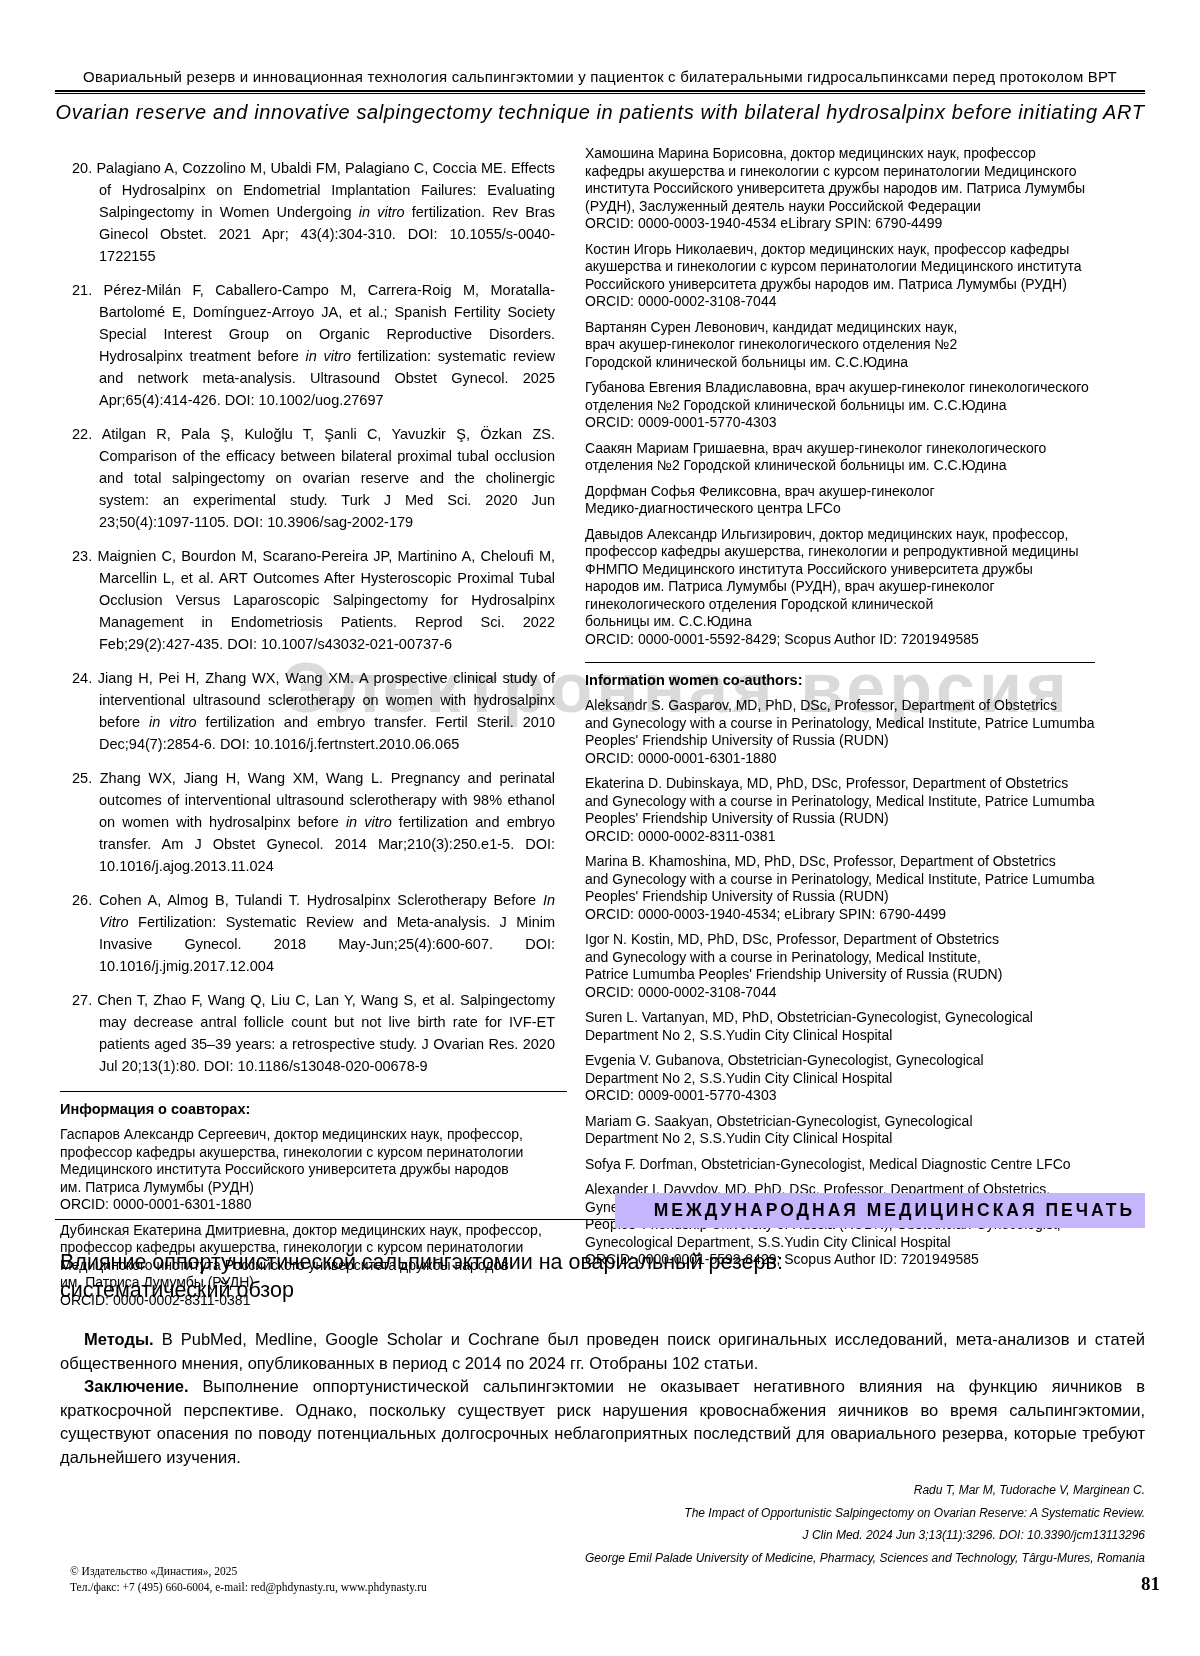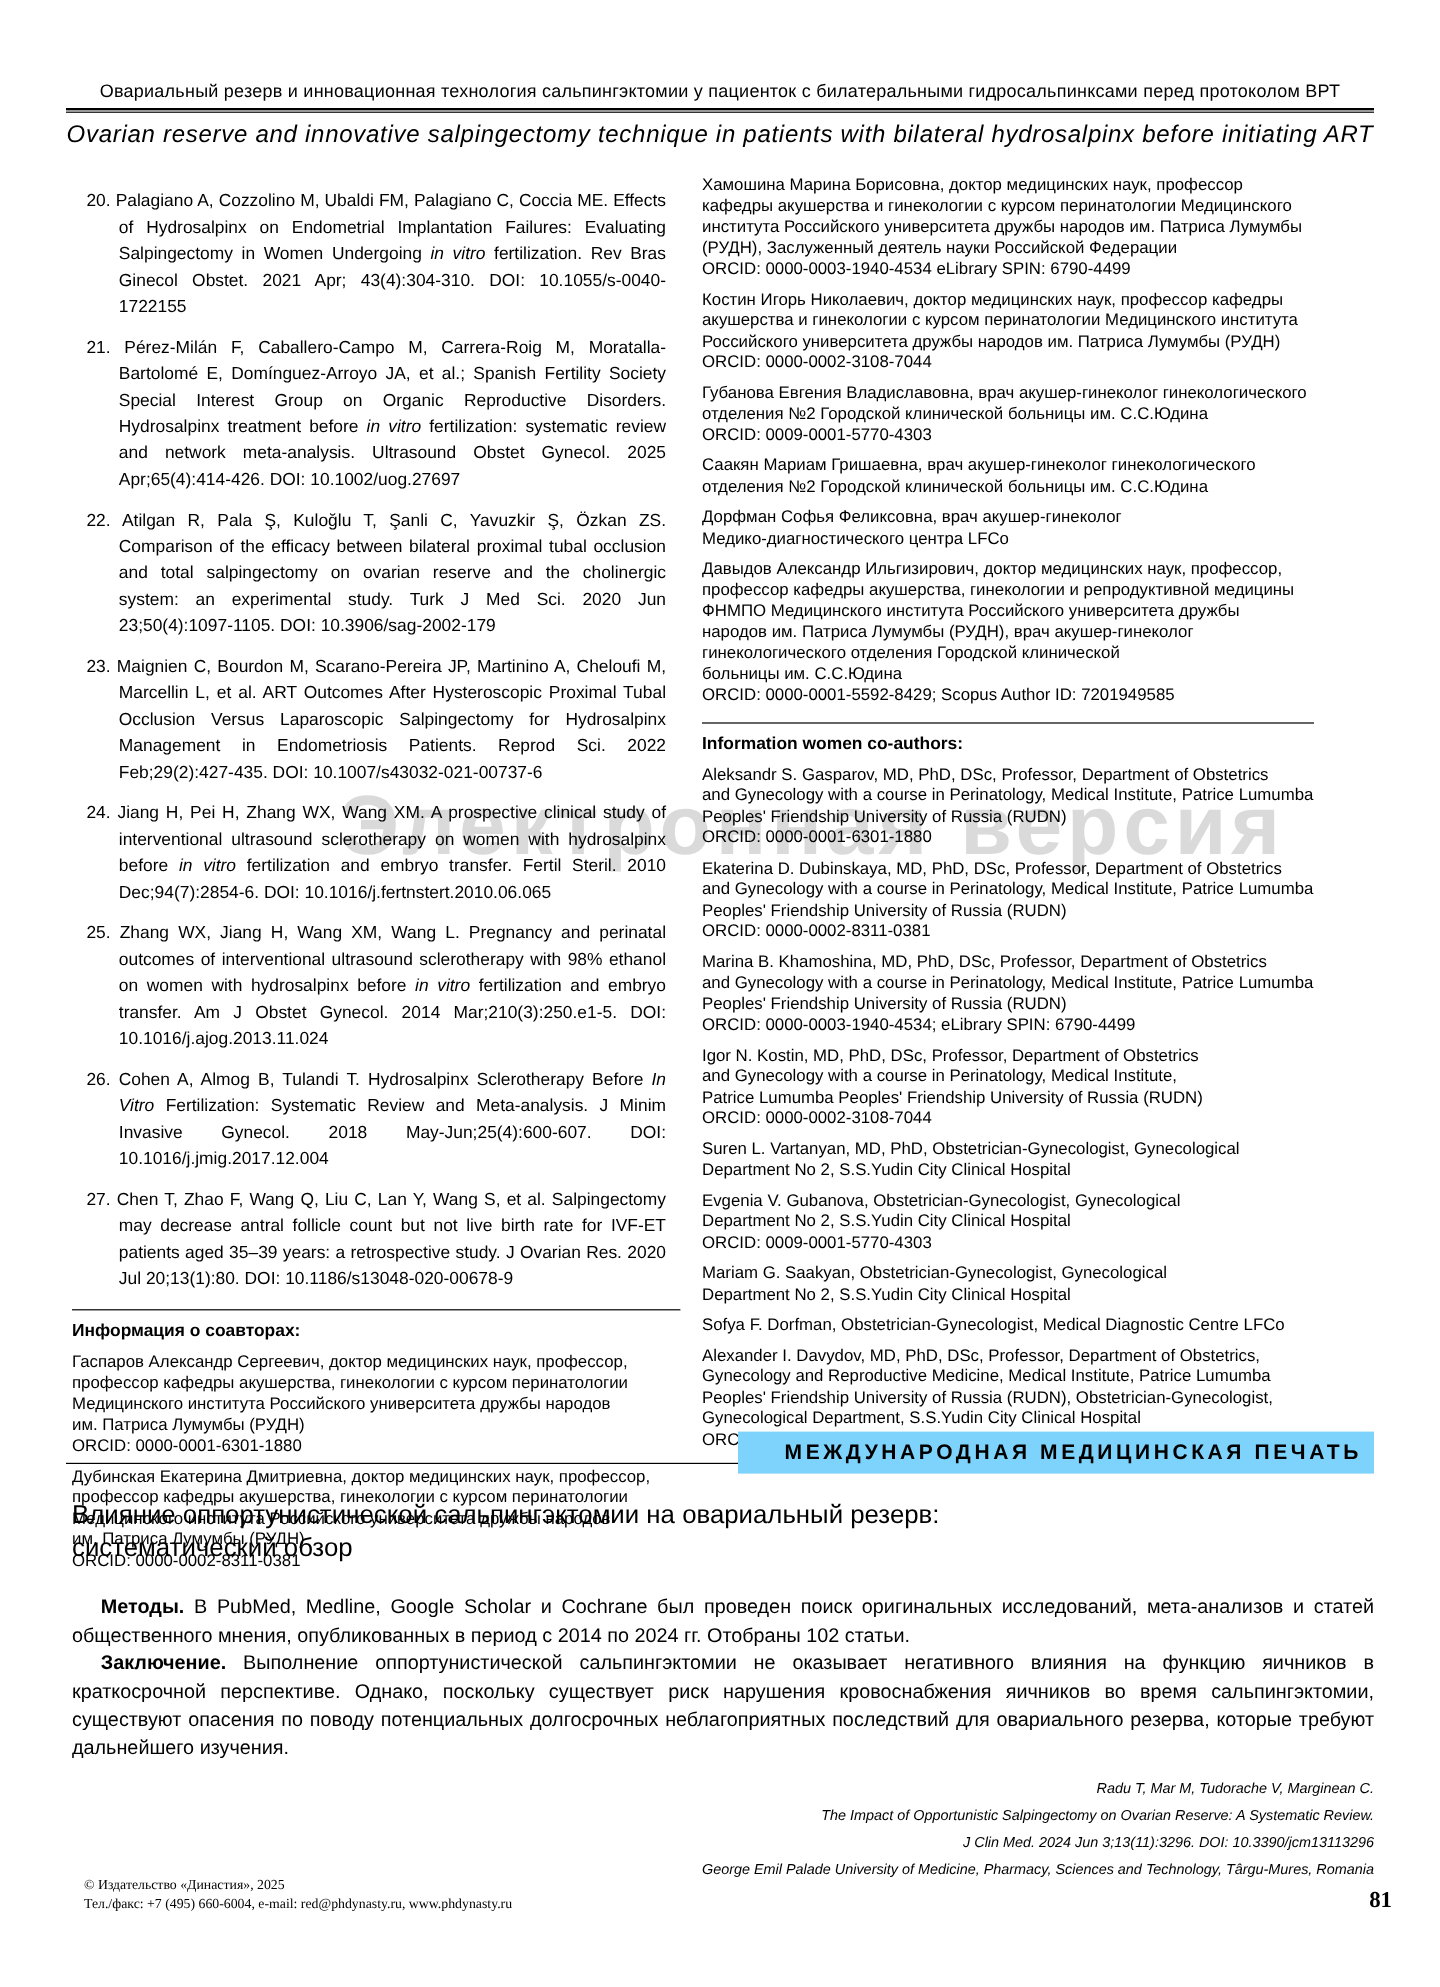--- a/index.html
+++ b/index.html
@@ -95,20 +95,23 @@
       <div id="coauthors-ru-right">
           <p class="coauthor">Хамошина Марина Борисовна, доктор медицинских наук, профессор
 кафедры акушерства и гинекологии с курсом перинатологии Медицинского
 института Российского университета дружбы народов им. Патриса Лумумбы
 (РУДН), Заслуженный деятель науки Российской Федерации
 ORCID: 0000-0003-1940-4534 eLibrary SPIN: 6790-4499</p>
           <p class="coauthor">Костин Игорь Николаевич, доктор медицинских наук, профессор кафедры
 акушерства и гинекологии с курсом перинатологии Медицинского института
 Российского университета дружбы народов им. Патриса Лумумбы (РУДН)
 ORCID: 0000-0002-3108-7044</p>
+          <p class="coauthor">Вартанян Сурен Левонович, кандидат медицинских наук,
+врач акушер-гинеколог гинекологического отделения №2
+Городской клинической больницы им. С.С.Юдина</p>
           <p class="coauthor">Губанова Евгения Владиславовна, врач акушер-гинеколог гинекологического
 отделения №2 Городской клинической больницы им. С.С.Юдина
 ORCID: 0009-0001-5770-4303</p>
           <p class="coauthor">Саакян Мариам Гришаевна, врач акушер-гинеколог гинекологического
 отделения №2 Городской клинической больницы им. С.С.Юдина</p>
           <p class="coauthor">Дорфман Софья Феликсовна, врач акушер-гинеколог
 Медико-диагностического центра LFCo</p>
           <p class="coauthor">Давыдов Александр Ильгизирович, доктор медицинских наук, профессор,
 профессор кафедры акушерства, гинекологии и репродуктивной медицины
 ФНМПО Медицинского института Российского университета дружбы
@@ -148,21 +151,21 @@
 Gynecology and Reproductive Medicine, Medical Institute, Patrice Lumumba
 Peoples' Friendship University of Russia (RUDN), Obstetrician-Gynecologist,
 Gynecological Department, S.S.Yudin City Clinical Hospital
 ORCID: 0000-0001-5592-8429; Scopus Author ID: 7201949585</p>
         </div>
     </div>
   </div>
 
   <div class="banner-row">
     <div class="banner-line"></div>
-    <div class="banner" style="background: #7dd3fc;">МЕЖДУНАРОДНАЯ МЕДИЦИНСКАЯ ПЕЧАТЬ</div>
+    <div class="banner" style="background: #c4b5fd;">МЕЖДУНАРОДНАЯ МЕДИЦИНСКАЯ ПЕЧАТЬ</div>
   </div>
 
   <div class="abstract">
     <h1 class="article-title">Влияние оппортунистической сальпингэктомии на овариальный резерв:
 систематический обзор</h1>
     <p><b>Методы.</b> <span>В PubMed, Medline, Google Scholar и Cochrane был проведен поиск оригинальных исследований, мета-анализов и статей общественного мнения, опубликованных в период с 2014 по 2024 гг. Отобраны 102 статьи.</span></p>
     <p><b>Заключение.</b> <span>Выполнение оппортунистической сальпингэктомии не оказывает негативного влияния на функцию яичников в краткосрочной перспективе. Однако, поскольку существует риск нарушения кровоснабжения яичников во время сальпингэктомии, существуют опасения по поводу потенциальных долгосрочных неблагоприятных последствий для овариального резерва, которые требуют дальнейшего изучения.</span></p>
     <div class="citation" id="citation">
         <div>Radu T, Mar M, Tudorache V, Marginean C.</div>
         <div>The Impact of Opportunistic Salpingectomy on Ovarian Reserve: A Systematic Review.</div>

